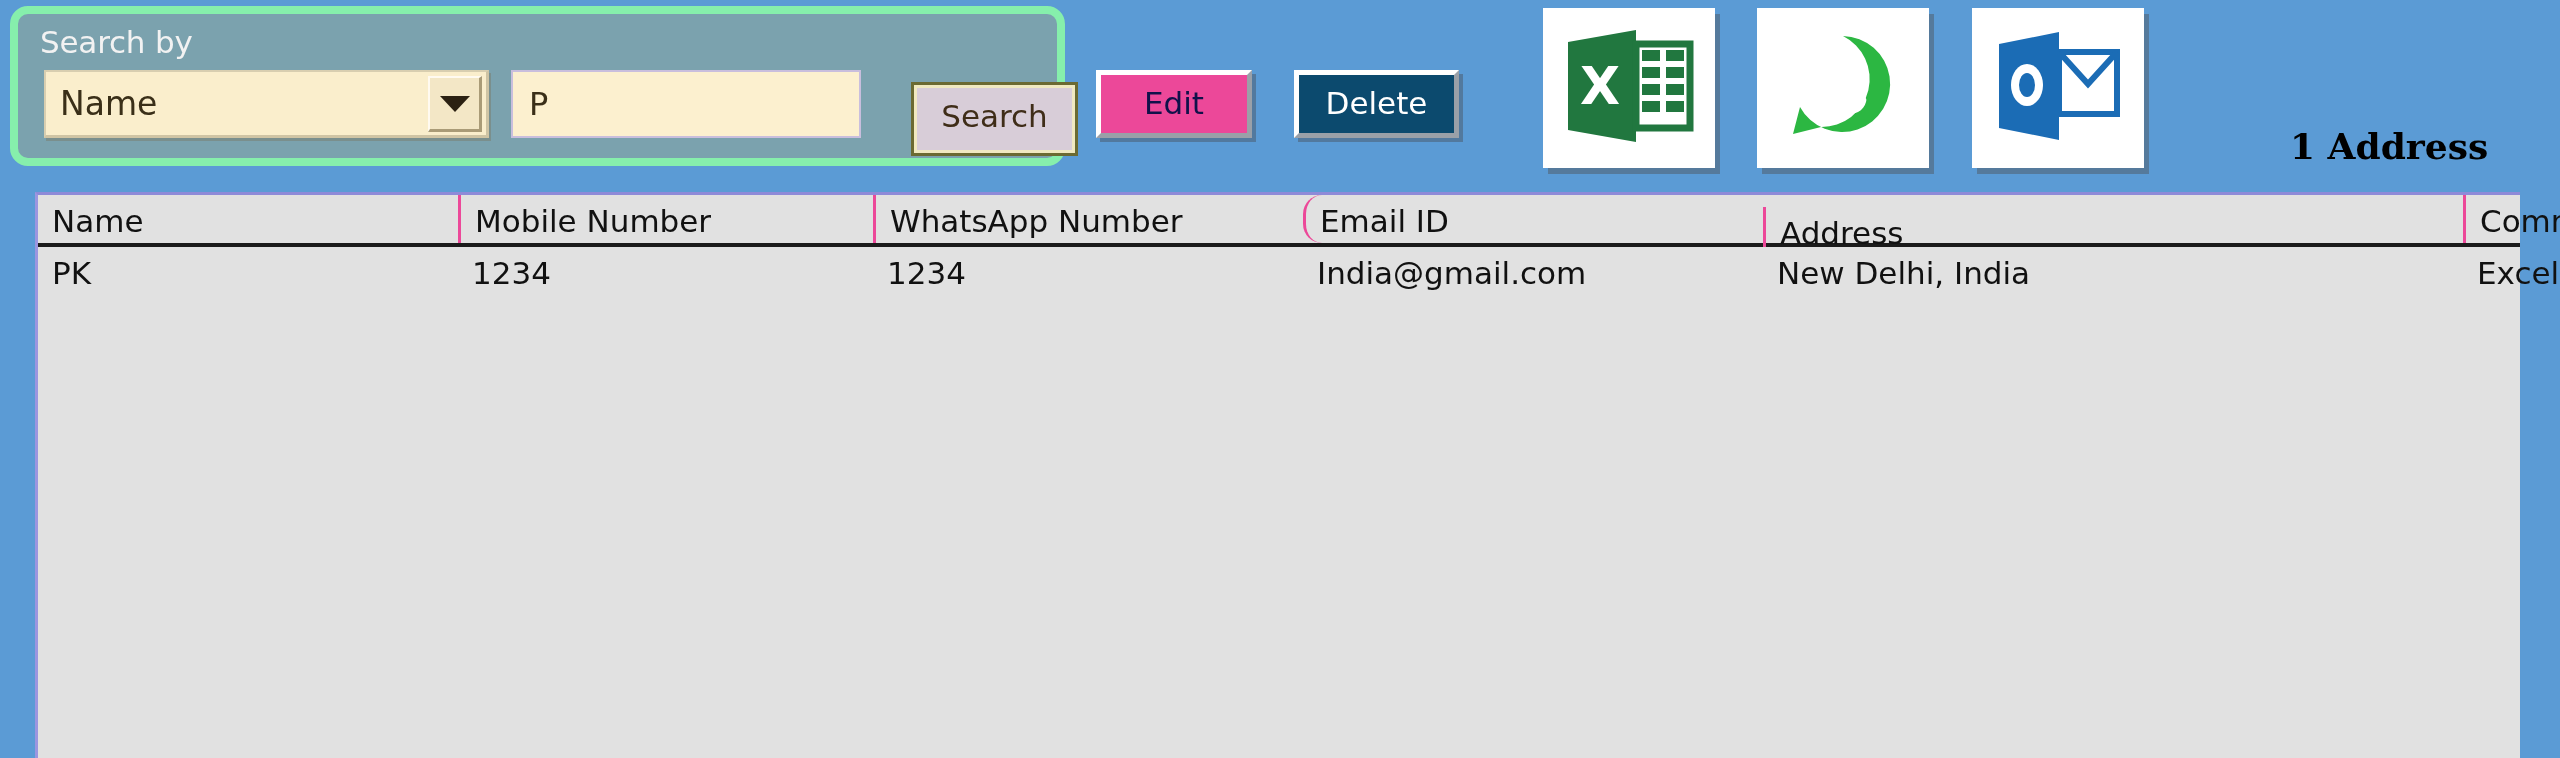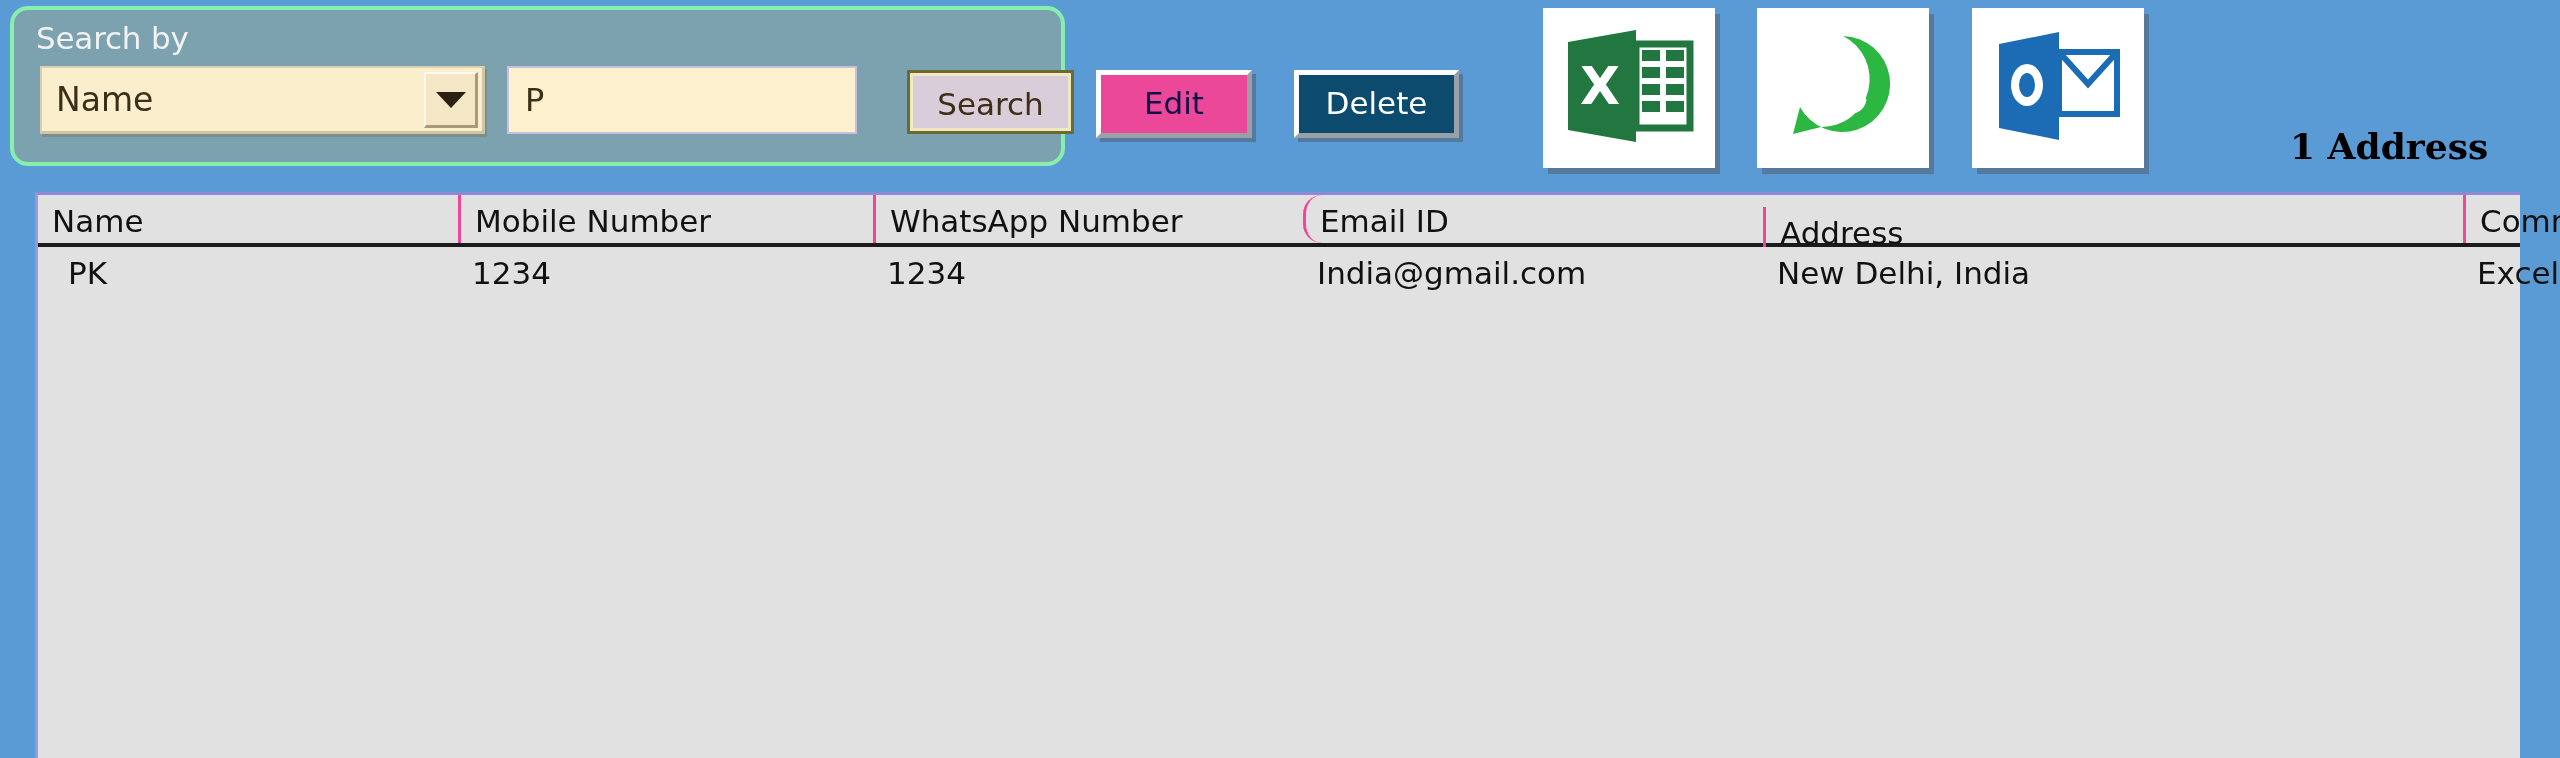--- a/index.html
+++ b/index.html
@@ -22,21 +22,21 @@
     width: 2560px; height: 180px;
     background: #5b9bd5;
   }
 
   
   #search-panel {
     position: absolute;
     left: 10px; top: 6px;
     width: 1055px; height: 160px;
     background: #7ba2ae;
-    border: 4px solid #86efac;
+    border: 8px solid #86efac;
     border-radius: 18px;
     box-sizing: border-box;
   }
   #search-by-label {
     position: absolute;
     left: 22px; top: 10px;
     font-size: 31px;
     color: #f2f2f2;
     font-family: "DejaVu Sans", sans-serif;
     letter-spacing: -0.2px;
@@ -95,22 +95,22 @@
   #search-text-input .val {
     position: absolute;
     left: 16px; top: 13px;
     font-size: 32px;
     color: #3a2f18;
     font-family: "DejaVu Sans", sans-serif;
   }
   
   #search-button {
     position: absolute;
-    left: 893px; top: 60px;
-    width: 167px; height: 64px;
+    left: 893px; top: 68px;
+    width: 167px; height: 74px;
     background: #d8cdd8;
     border: 3px solid #6b6a32;
     box-sizing: border-box;
     box-shadow: inset 0 0 0 3px #f0e9c0;
     cursor: pointer;
   }
   #search-button .lbl {
     position: absolute;
     left: 0; right: 0; top: 13px;
     text-align: center;
@@ -309,20 +309,20 @@
   <div id="table-header-row">
       <div class="th" style="left: 0px; width: 420px;">Name</div>
       <div class="th divider" style="left: 420px; width: 415px;">Mobile Number</div>
       <div class="th divider" style="left: 835px; width: 430px;">WhatsApp Number</div>
       <div class="th divider" style="left: 1265px; width: 460px; border-radius: 19px;">Email ID</div>
       <div class="th divider" style="left: 1725px; width: 700px; margin-top: 12px;">Address</div>
       <div class="th divider" style="left: 2425px; width: 160px;">Comm</div>
     </div>
   <div id="table-body-fill"></div>
   <div id="table-row-1">
-      <div class="td" style="left: 16px; width: 420px;">PK</div>
+      <div class="td" style="left: 0px; width: 420px;">PK</div>
       <div class="td" style="left: 420px; width: 415px;">1234</div>
       <div class="td" style="left: 835px; width: 430px;">1234</div>
       <div class="td" style="left: 1265px; width: 460px;">India@gmail.com</div>
       <div class="td" style="left: 1725px; width: 700px;">New Delhi, India</div>
       <div class="td" style="left: 2425px; width: 160px;">Excel</div>
     </div>
 </div>
 
 </body></html>

